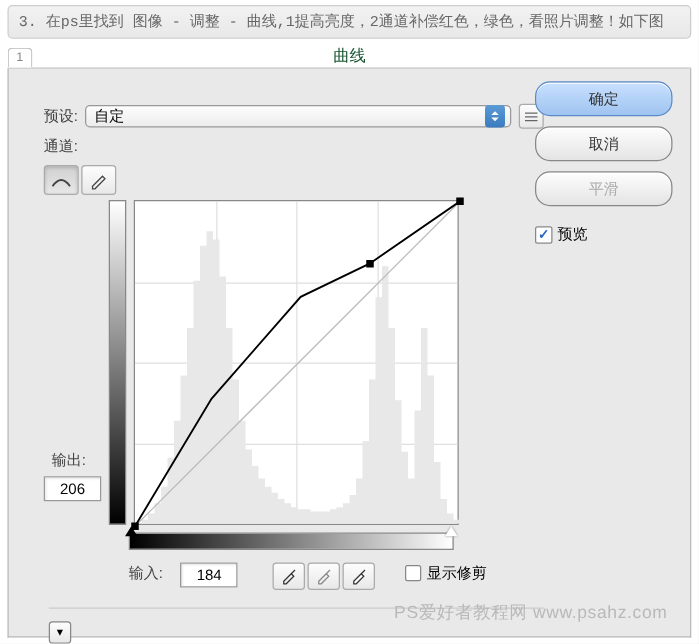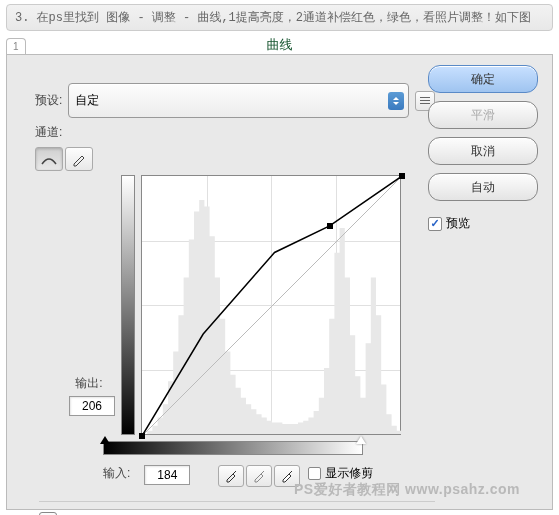--- a/index.html
+++ b/index.html
@@ -5,60 +5,60 @@
 * { box-sizing: border-box; margin: 0; padding: 0; }
 body { font-family: "Microsoft YaHei", Arial, sans-serif; font-size: 12px; background: #fff; width: 559px; height: 515px; overflow: hidden; }
 .header-bar { background: linear-gradient(#f2f2f2, #e8e8e8); border: 1px solid #ccc; border-radius: 4px; padding: 4px 8px; margin: 4px 6px; color: #666; font-size: 12px; font-family: Liberation Mono, monospace; }
 .tab-bar { position: relative; border-bottom: 1px solid #bbb; margin: 4px 6px 0; display: flex; align-items: flex-end; height: 20px; }
 .tab-corner { background: #fff; border: 1px solid #bbb; border-bottom: none; border-radius: 4px 4px 0 0; padding: 2px 6px; font-size: 10px; color: #888; }
 .tab-title { position: absolute; left: 50%; transform: translateX(-50%); color: #14532d; font-size: 13px; }
 .dialog-body { background: #e9e9e9; border: 1px solid #bbb; border-top: none; margin: 0 6px 6px; padding: 28px; position: relative; height: 455px; }
 .left-area { width: 400px; float: left; }
 .row { display: flex; align-items: center; margin-bottom: 6px; }
 .label { color: #444; margin-right: 6px; font-size: 12px; white-space: nowrap; }
-.select { background: linear-gradient(#fdfdfd, #ececec); border: 1px solid #999; border-radius: 4px; height: 35px; display: flex; align-items: center; padding: 0 6px; box-shadow: inset 0 1px 0 #fff; position: relative; }
+.select { background: linear-gradient(#fdfdfd, #ececec); border: 1px solid #999; border-radius: 4px; height: 18px; display: flex; align-items: center; padding: 0 6px; box-shadow: inset 0 1px 0 #fff; position: relative; }
 .select .arrows { position: absolute; right: 4px; width: 16px; height: 18px; background: linear-gradient(#5b9bd5, #3a7abf); border-radius: 3px; display: flex; flex-direction: column; align-items: center; justify-content: center; }
 .select .arrows::before { content: ""; border-left: 3px solid transparent; border-right: 3px solid transparent; border-bottom: 3px solid #fff; margin-bottom: 2px; }
 .select .arrows::after { content: ""; border-left: 3px solid transparent; border-right: 3px solid transparent; border-top: 3px solid #fff; }
 .preset-select { flex: 1; margin-right: 6px; }
 .menu-icon { width: 20px; height: 20px; border: 1px solid #aaa; border-radius: 3px; background: linear-gradient(#fdfdfd,#e8e8e8); display: flex; flex-direction: column; justify-content: center; align-items: center; gap: 2px; }
 .menu-icon span { width: 10px; height: 1px; background: #666; }
 .channel-select { width: 140px; }
 .tool-btns { display: flex; gap: 2px; margin-top: 4px; margin-bottom: 4px; }
 .tool-btn { width: 28px; height: 24px; border: 1px solid #aaa; border-radius: 3px; background: linear-gradient(#fdfdfd,#e8e8e8); display: flex; align-items: center; justify-content: center; }
 .tool-btn.active { background: linear-gradient(#d0d0d0,#e8e8e8); box-shadow: inset 0 1px 3px rgba(0,0,0,.2); }
-.curve-area { display: flex; align-items: flex-start; justify-content: center; }
+.curve-area { display: flex; align-items: flex-start; }
 .grad-v { width: 14px; height: 260px; border: 1px solid #888; background: linear-gradient(#fff,#000); margin-right: 6px; margin-top: 0; }
 .curve-box { width: 260px; height: 260px; border: 1px solid #888; background: #fff; position: relative; }
 .grid-v, .grid-h { position: absolute; background: #e0e0e0; }
 .gv1{left:25%;top:0;width:1px;height:100%}.gv2{left:50%;top:0;width:1px;height:100%}.gv3{left:75%;top:0;width:1px;height:100%}
 .gh1{top:25%;left:0;height:1px;width:100%}.gh2{top:50%;left:0;height:1px;width:100%}.gh3{top:75%;left:0;height:1px;width:100%}
 .curve-svg { position: absolute; top: 0; left: 0; }
 .ctrl-point { position: absolute; width: 6px; height: 6px; background: #000; transform: translate(-3px,-3px); }
 .output-block { display: flex; flex-direction: column; align-items: center; margin-right: 6px; }
 .num-field { width: 46px; height: 20px; border: 1px solid #999; background: #fff; text-align: center; font-size: 12px; padding: 2px; box-shadow: inset 1px 1px 2px rgba(0,0,0,.1); }
 .below-curve { display: flex; align-items: center; margin-top: 6px; margin-left: 68px; }
 .grad-h { width: 260px; height: 14px; border: 1px solid #888; background: linear-gradient(90deg,#000,#fff); position: relative; }
 .slider-black { position: absolute; left: -4px; top: -6px; width: 0; height: 0; border-left: 5px solid transparent; border-right: 5px solid transparent; border-bottom: 8px solid #000; }
 .slider-white { position: absolute; right: -4px; top: -6px; width: 0; height: 0; border-left: 5px solid transparent; border-right: 5px solid transparent; border-bottom: 8px solid #fff; filter: drop-shadow(0 0 1px #888); }
 .input-row { display: flex; align-items: flex-start; margin-top: 10px; margin-left: 68px; gap: 8px; }
 .dropper-group { display: flex; gap: 2px; margin-left: 20px; }
 .dropper { width: 26px; height: 22px; border: 1px solid #aaa; border-radius: 3px; background: linear-gradient(#fdfdfd,#e8e8e8); display: flex; align-items: center; justify-content: center; }
-.checkbox-row { display: flex; align-items: center; gap: 4px; margin-left: 0; }
+.checkbox-row { display: flex; align-items: center; gap: 4px; margin-left: 16px; }
 .checkbox { width: 13px; height: 13px; border: 1px solid #888; background: #fff; border-radius: 2px; }
 .disclosure { display: flex; align-items: center; gap: 6px; margin-top: 14px; margin-left: 4px; border-top: 1px solid #ccc; padding-top: 10px; }
 .disc-btn { width: 18px; height: 18px; border: 1px solid #888; border-radius: 3px; background: linear-gradient(#fdfdfd,#e8e8e8); display: flex; align-items: center; justify-content: center; font-size: 10px; }
 .right-col { position: absolute; right: 14px; top: 10px; width: 110px; display: flex; flex-direction: column; gap: 8px; }
 .btn { height: 28px; border: 1px solid #888; border-radius: 12px; background: linear-gradient(#fdfdfd,#e4e4e4); display: flex; align-items: center; justify-content: center; font-size: 12px; color: #333; box-shadow: 0 1px 0 #fff inset; }
 .btn.primary { background: linear-gradient(#c8e0ff,#9fc4f0); border-color: #5a8ac7; }
 .btn.disabled { color: #aaa; }
 .preview-row { display: flex; align-items: center; gap: 4px; margin-top: 6px; text-align: right; }
 .check-on { width: 14px; height: 14px; border: 1px solid #888; border-radius: 2px; background: #fff; display: flex; align-items: center; justify-content: center; }
 .check-on::after { content: "✓"; font-size: 11px; color: #2a64c7; font-weight: bold; }
-.watermark { position: absolute; right: 32px; bottom: 10px; color: #b9b9b9; font-size: 14px; font-weight: bold; letter-spacing: .5px; margin-top: 40px; }
+.watermark { position: absolute; right: 18px; bottom: 10px; color: #b9b9b9; font-size: 14px; font-weight: normal; letter-spacing: .5px; margin-top: 40px; }
 .histogram { position: absolute; bottom: 0; left: 0; }
 </style>
 </head>
 <body>
 
 <div class="header-bar">
   <span>3. 在ps里找到 图像 - 调整 - 曲线,1提高亮度，2通道补偿红色，绿色，看照片调整！如下图</span>
 </div>
 
 <div class="tab-bar">
@@ -162,23 +162,22 @@
     </div>
 
     <div class="disclosure">
       <div class="disc-btn">▾</div>
     </div>
 
   </div>
 
   <div class="right-col">
     <div class="btn primary">确定</div>
+    <div class="btn">取消</div>
     <div class="btn disabled">平滑</div>
-    <div class="btn">取消</div>
-    <div class="btn">自动</div>
     <div class="preview-row">
       <div class="check-on"></div>
       <span>预览</span>
     </div>
   </div>
 
   <div class="watermark">PS爱好者教程网 www.psahz.com</div>
 </div>
 
 </body></html>

